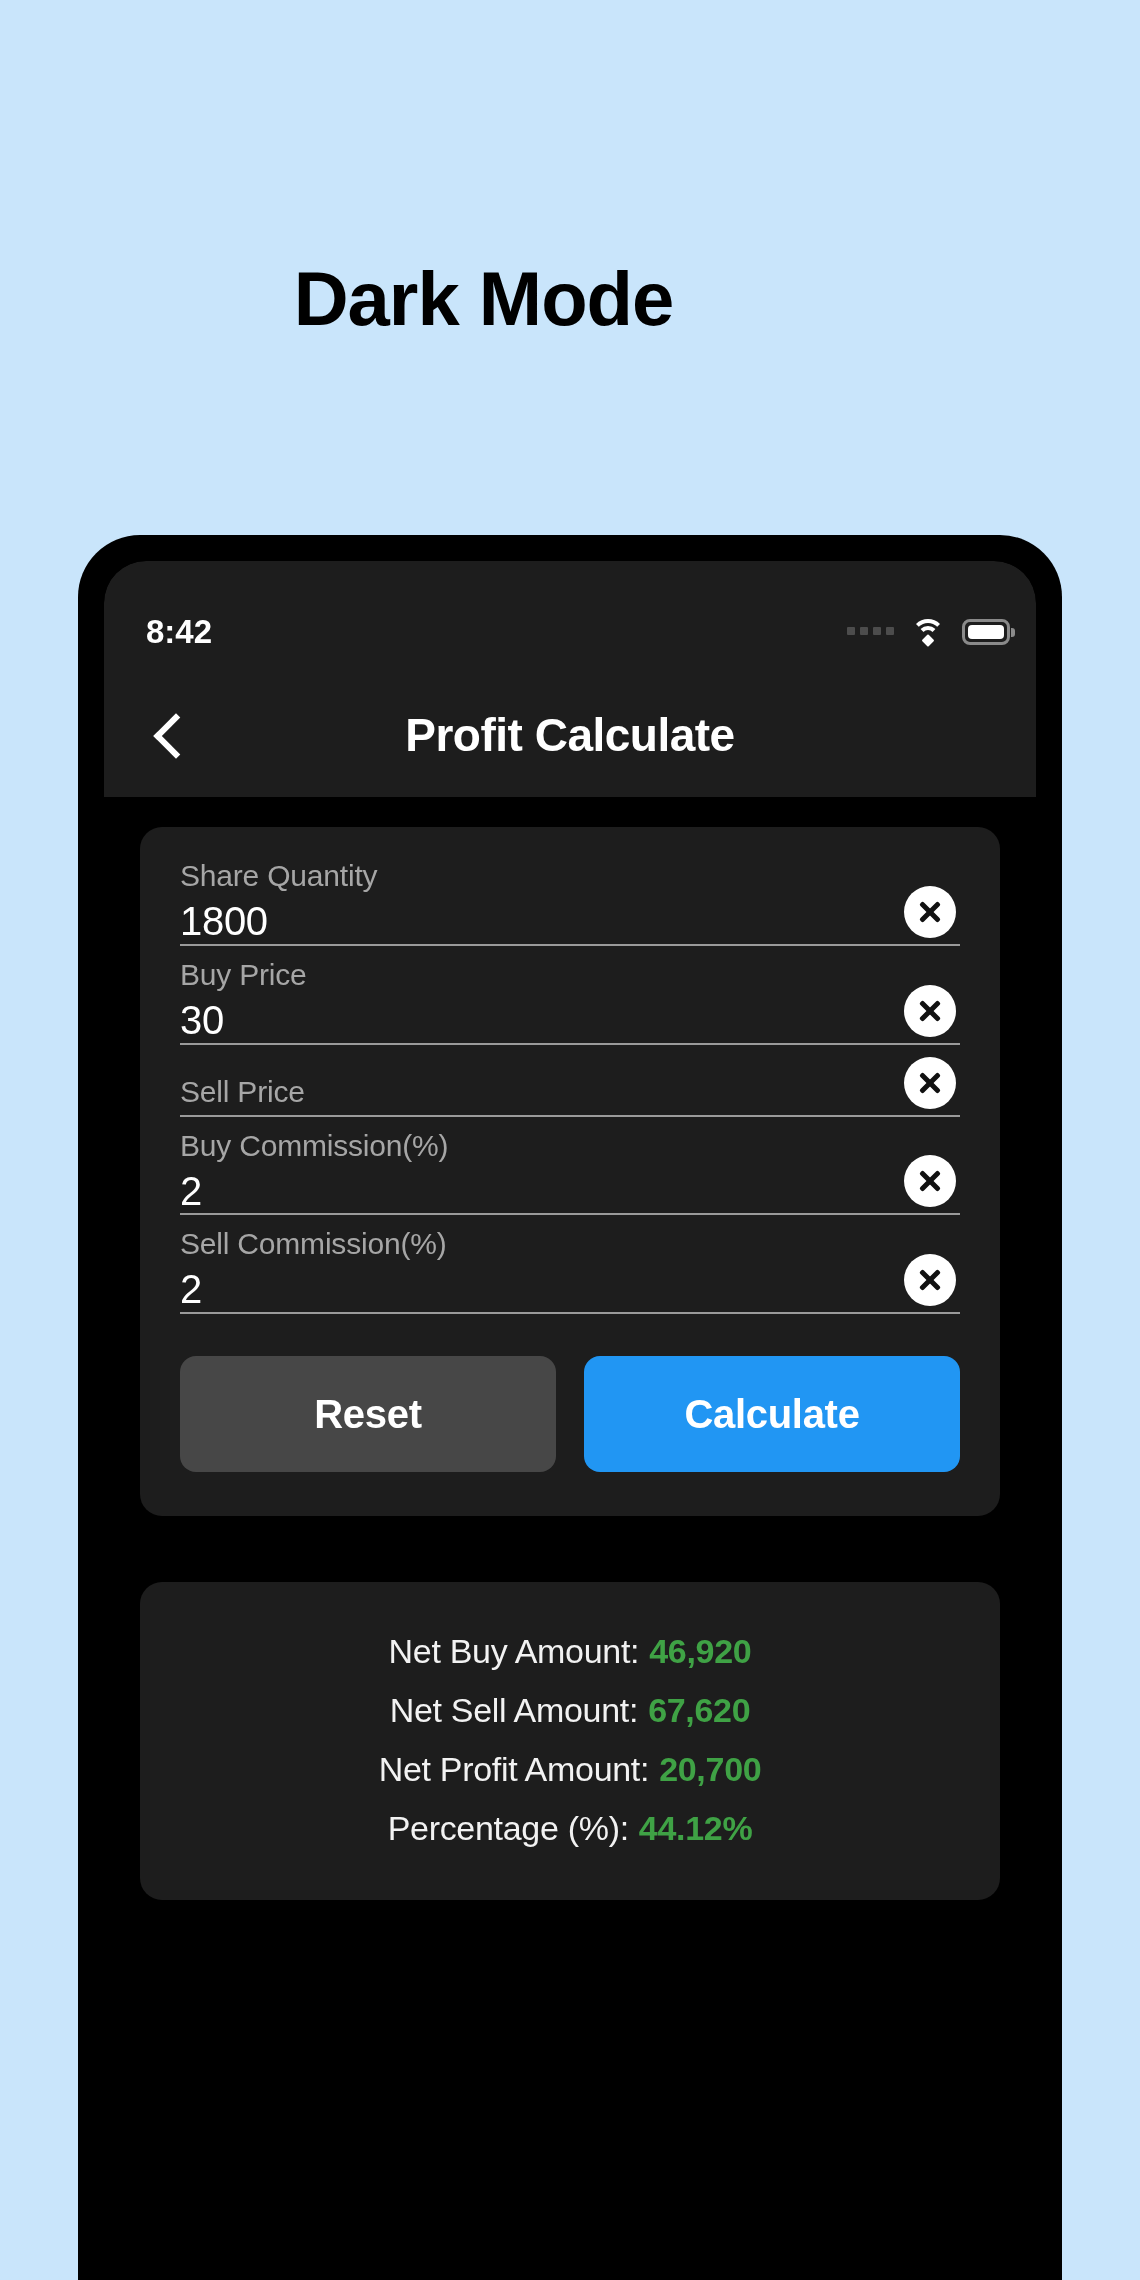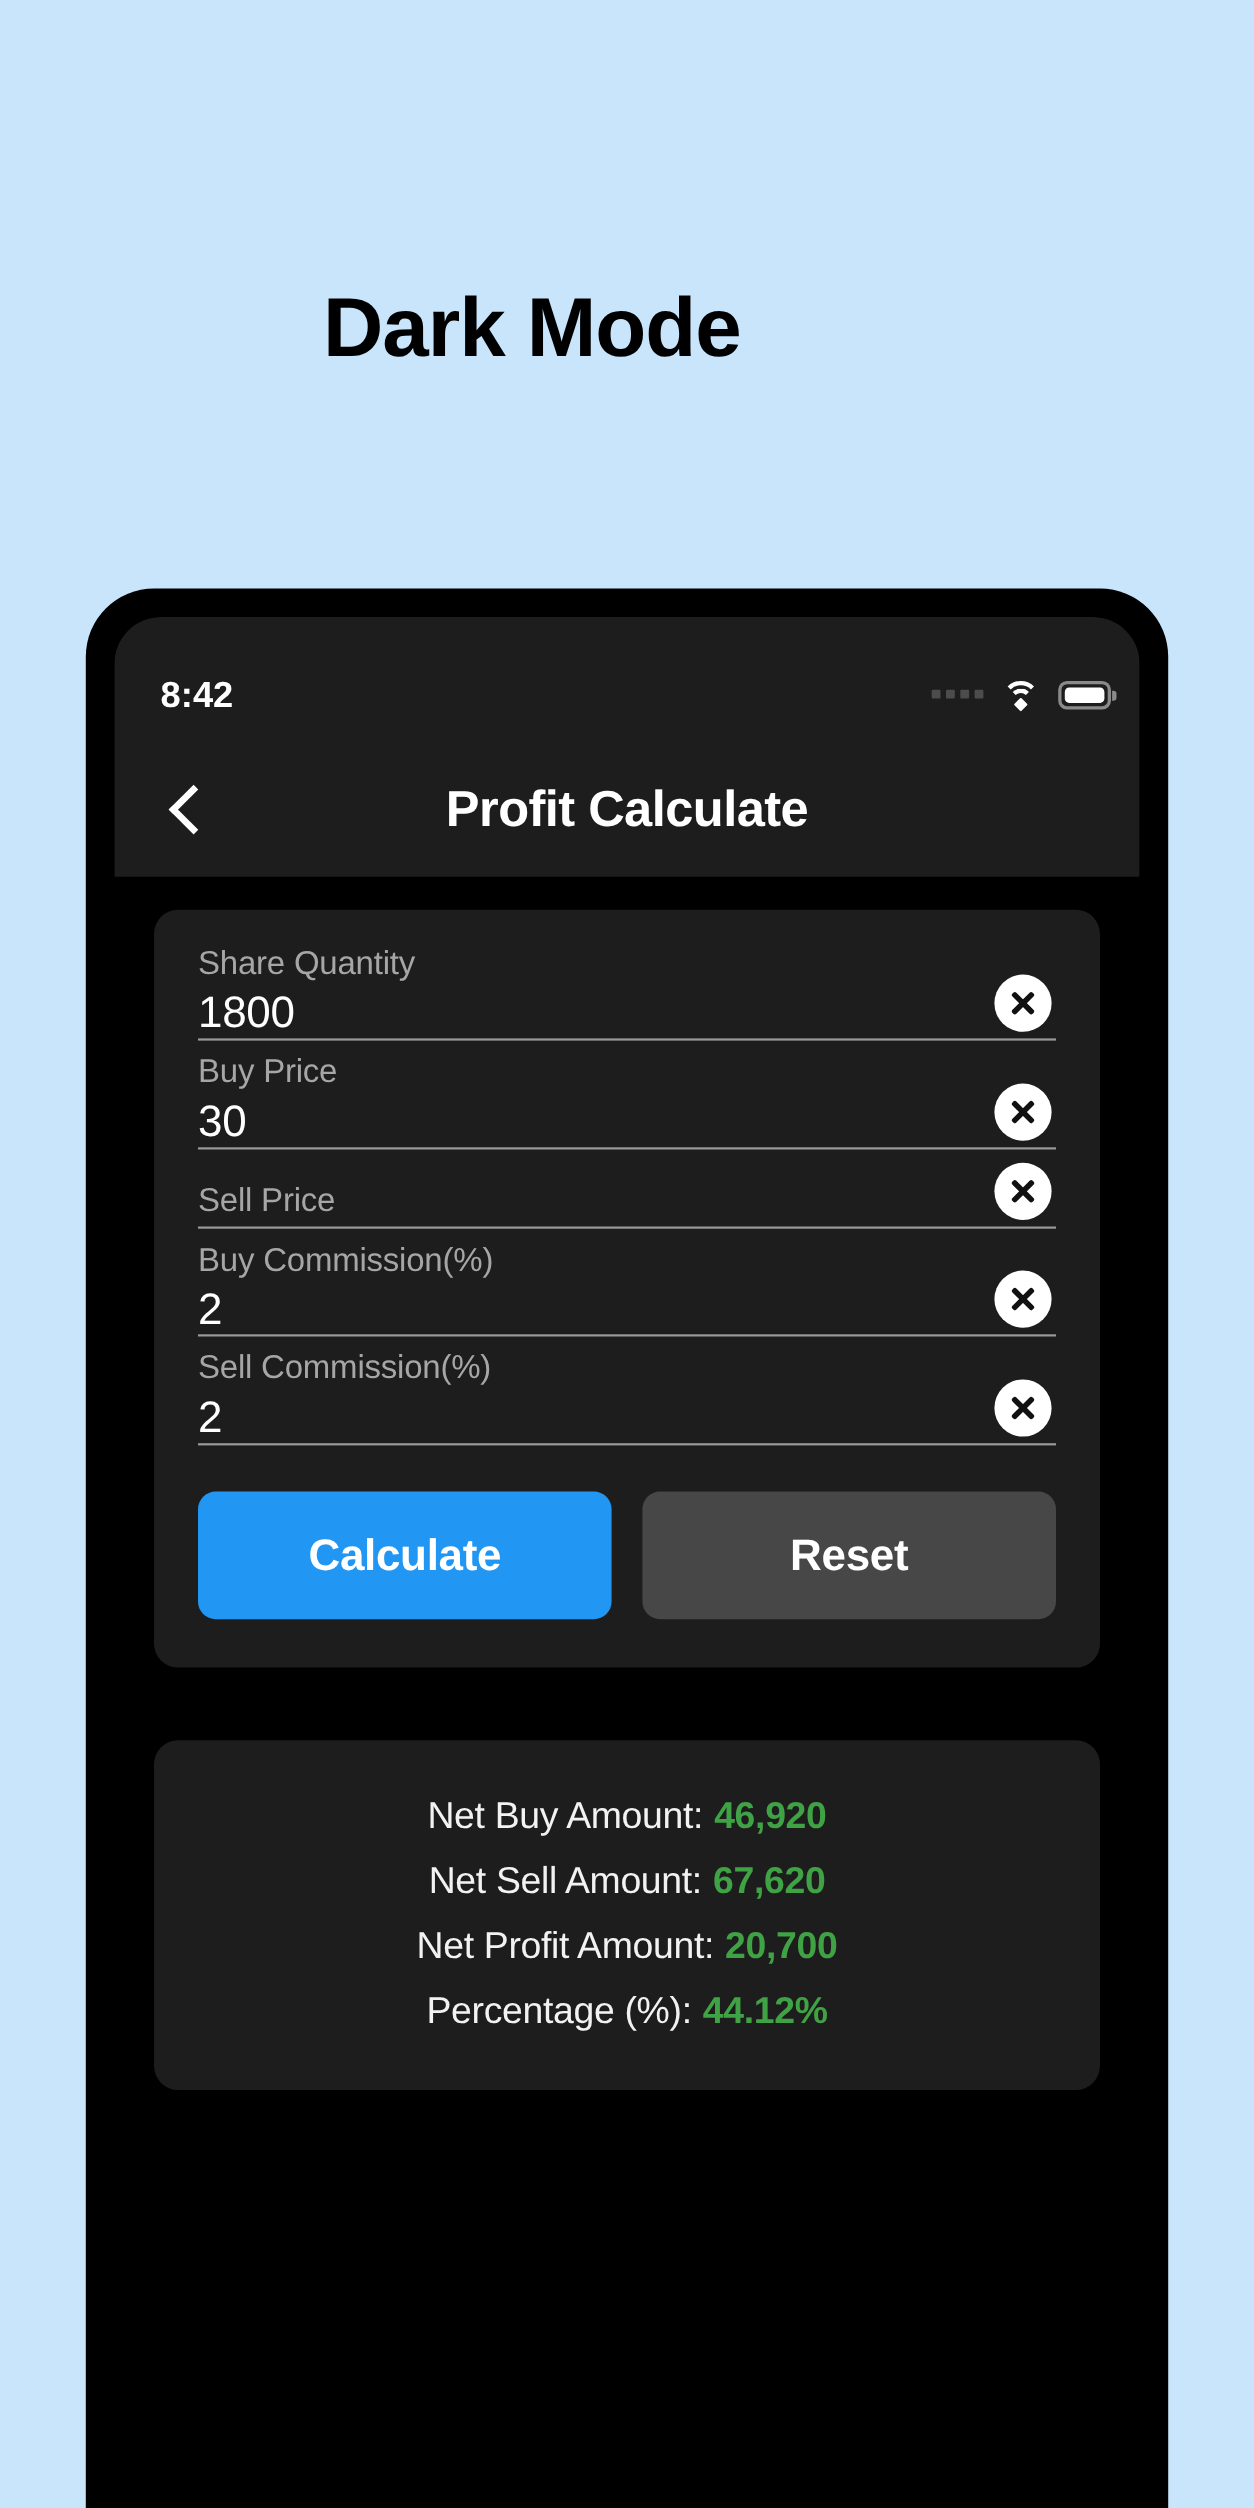--- a/index.html
+++ b/index.html
@@ -242,22 +242,22 @@
             <div class="field-row">
               <div class="field-texts">
                 <div class="field-label">Sell Commission(%)</div>
                 <div class="field-value">2</div>
               </div>
               <div class="clear-btn"></div>
             </div>
           </div>
 
           <div class="buttons">
+            <button class="btn btn-reset">Reset</button>
             <button class="btn btn-calculate">Calculate</button>
-            <button class="btn btn-reset">Reset</button>
           </div>
 
         </div>
 
         <div class="results-card">
           <div class="result-row">
             <span class="result-label">Net Buy Amount:</span>
             <span class="result-value">46,920</span>
           </div>
           <div class="result-row">

